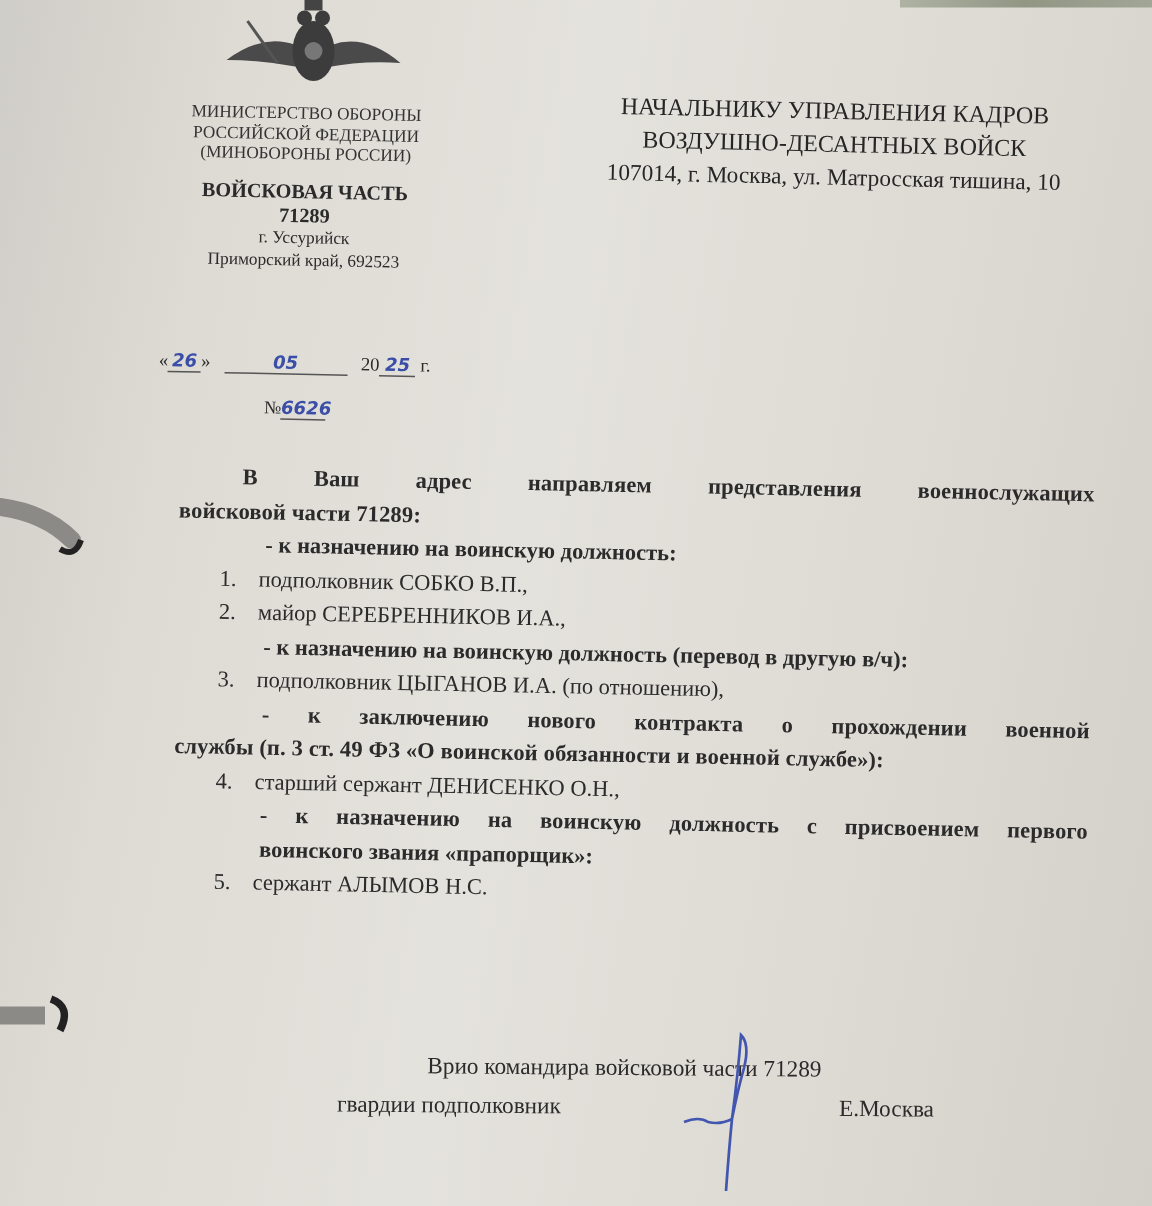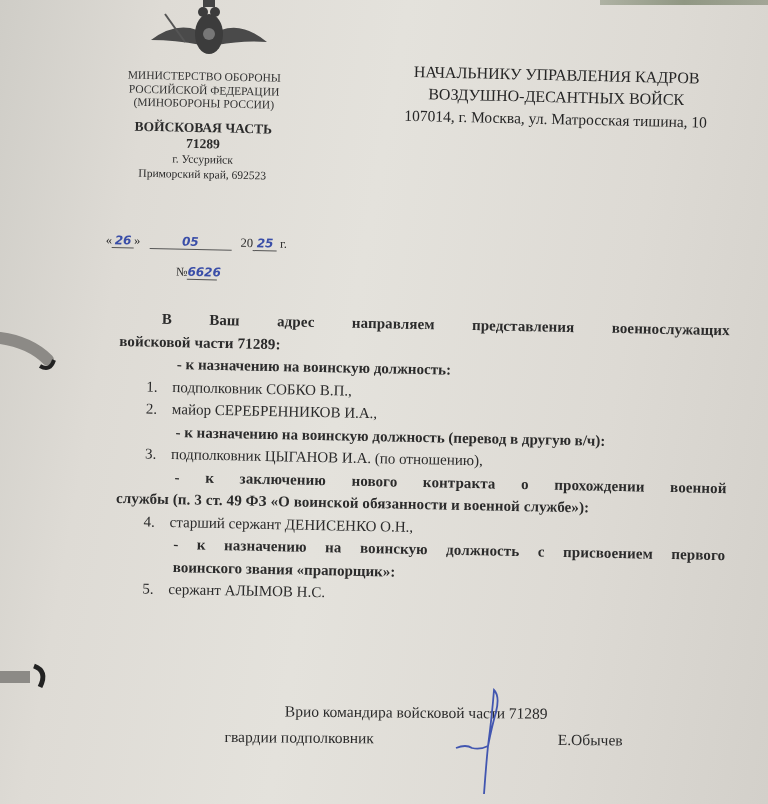--- a/index.html
+++ b/index.html
@@ -122,21 +122,21 @@
     <div class="item">
         <span class="num">5.</span>
         <span>сержант АЛЫМОВ Н.С.</span>
       </div>
   </div>
 
   <div class="sig">
     <div class="title">Врио командира войсковой части 71289</div>
     <div class="rankrow">
       <span>гвардии подполковник</span>
-      <span style="padding-right:22px">Е.Обычев</span>
+      <span style="padding-right:22px">Е.Москва</span>
     </div>
   </div>
 
   <svg class="signature" viewBox="0 0 60 112">
     <path d="M4 62 Q14 58 20 62 Q28 64 36 60 Q40 30 42 4 Q48 10 44 26 Q40 40 36 60 Q34 80 32 108" stroke="#4256b0" stroke-width="1.8" fill="none"></path>
   </svg>
 
 </div>
 
 </body></html>

